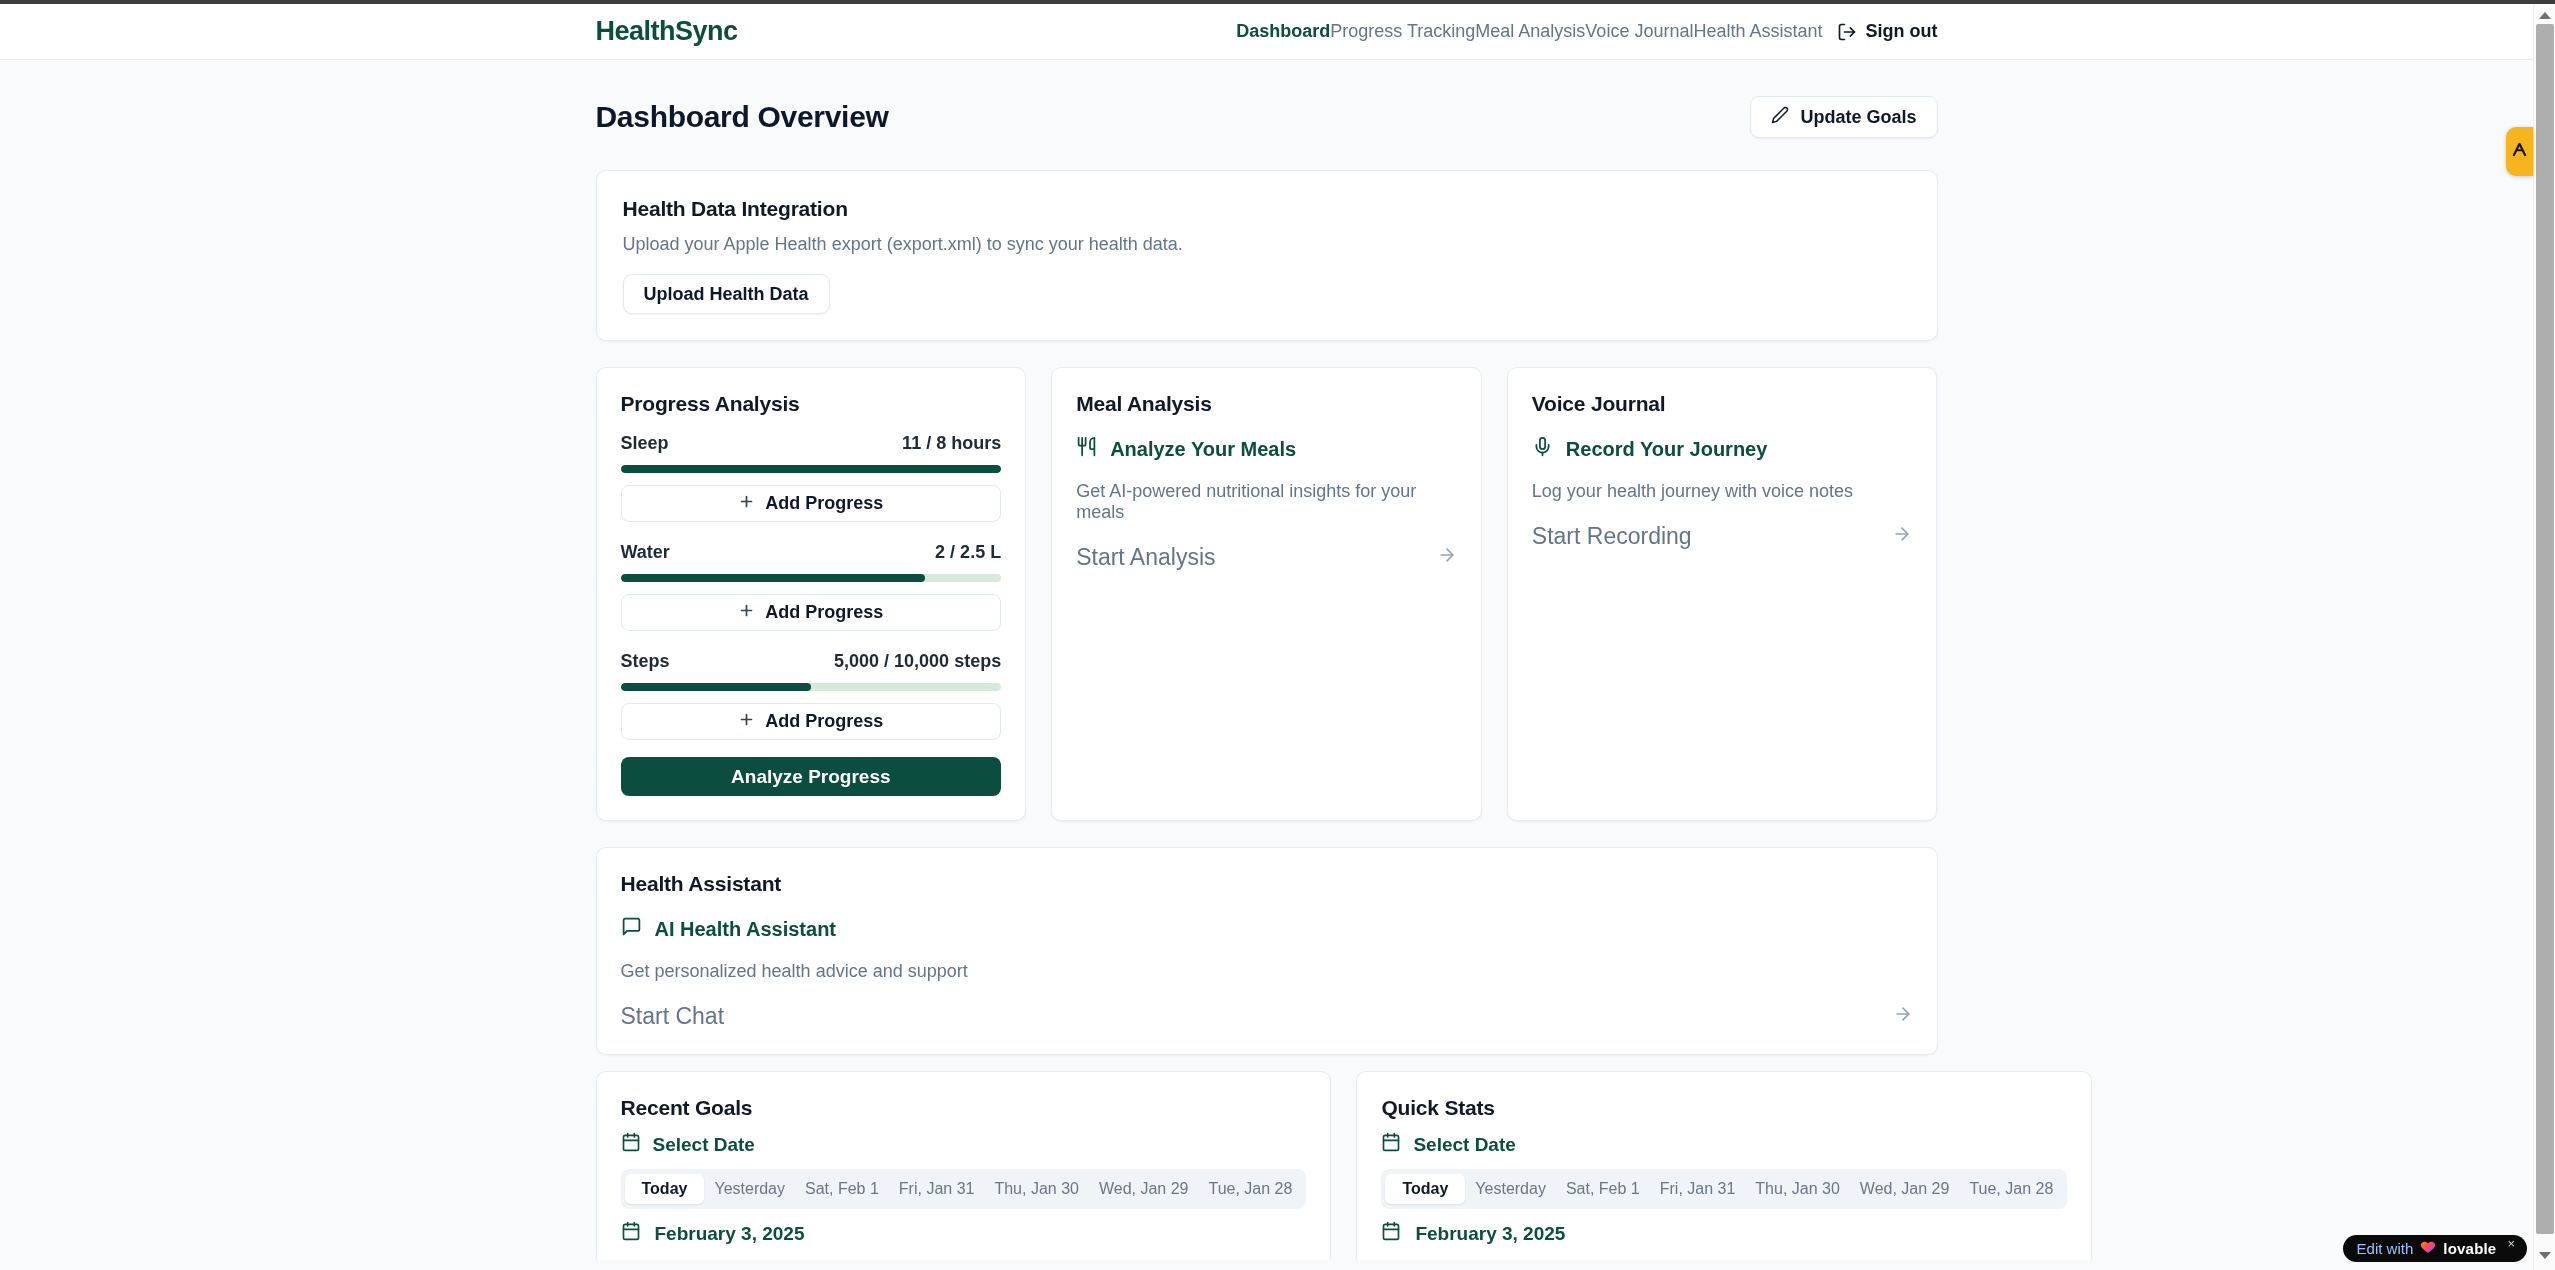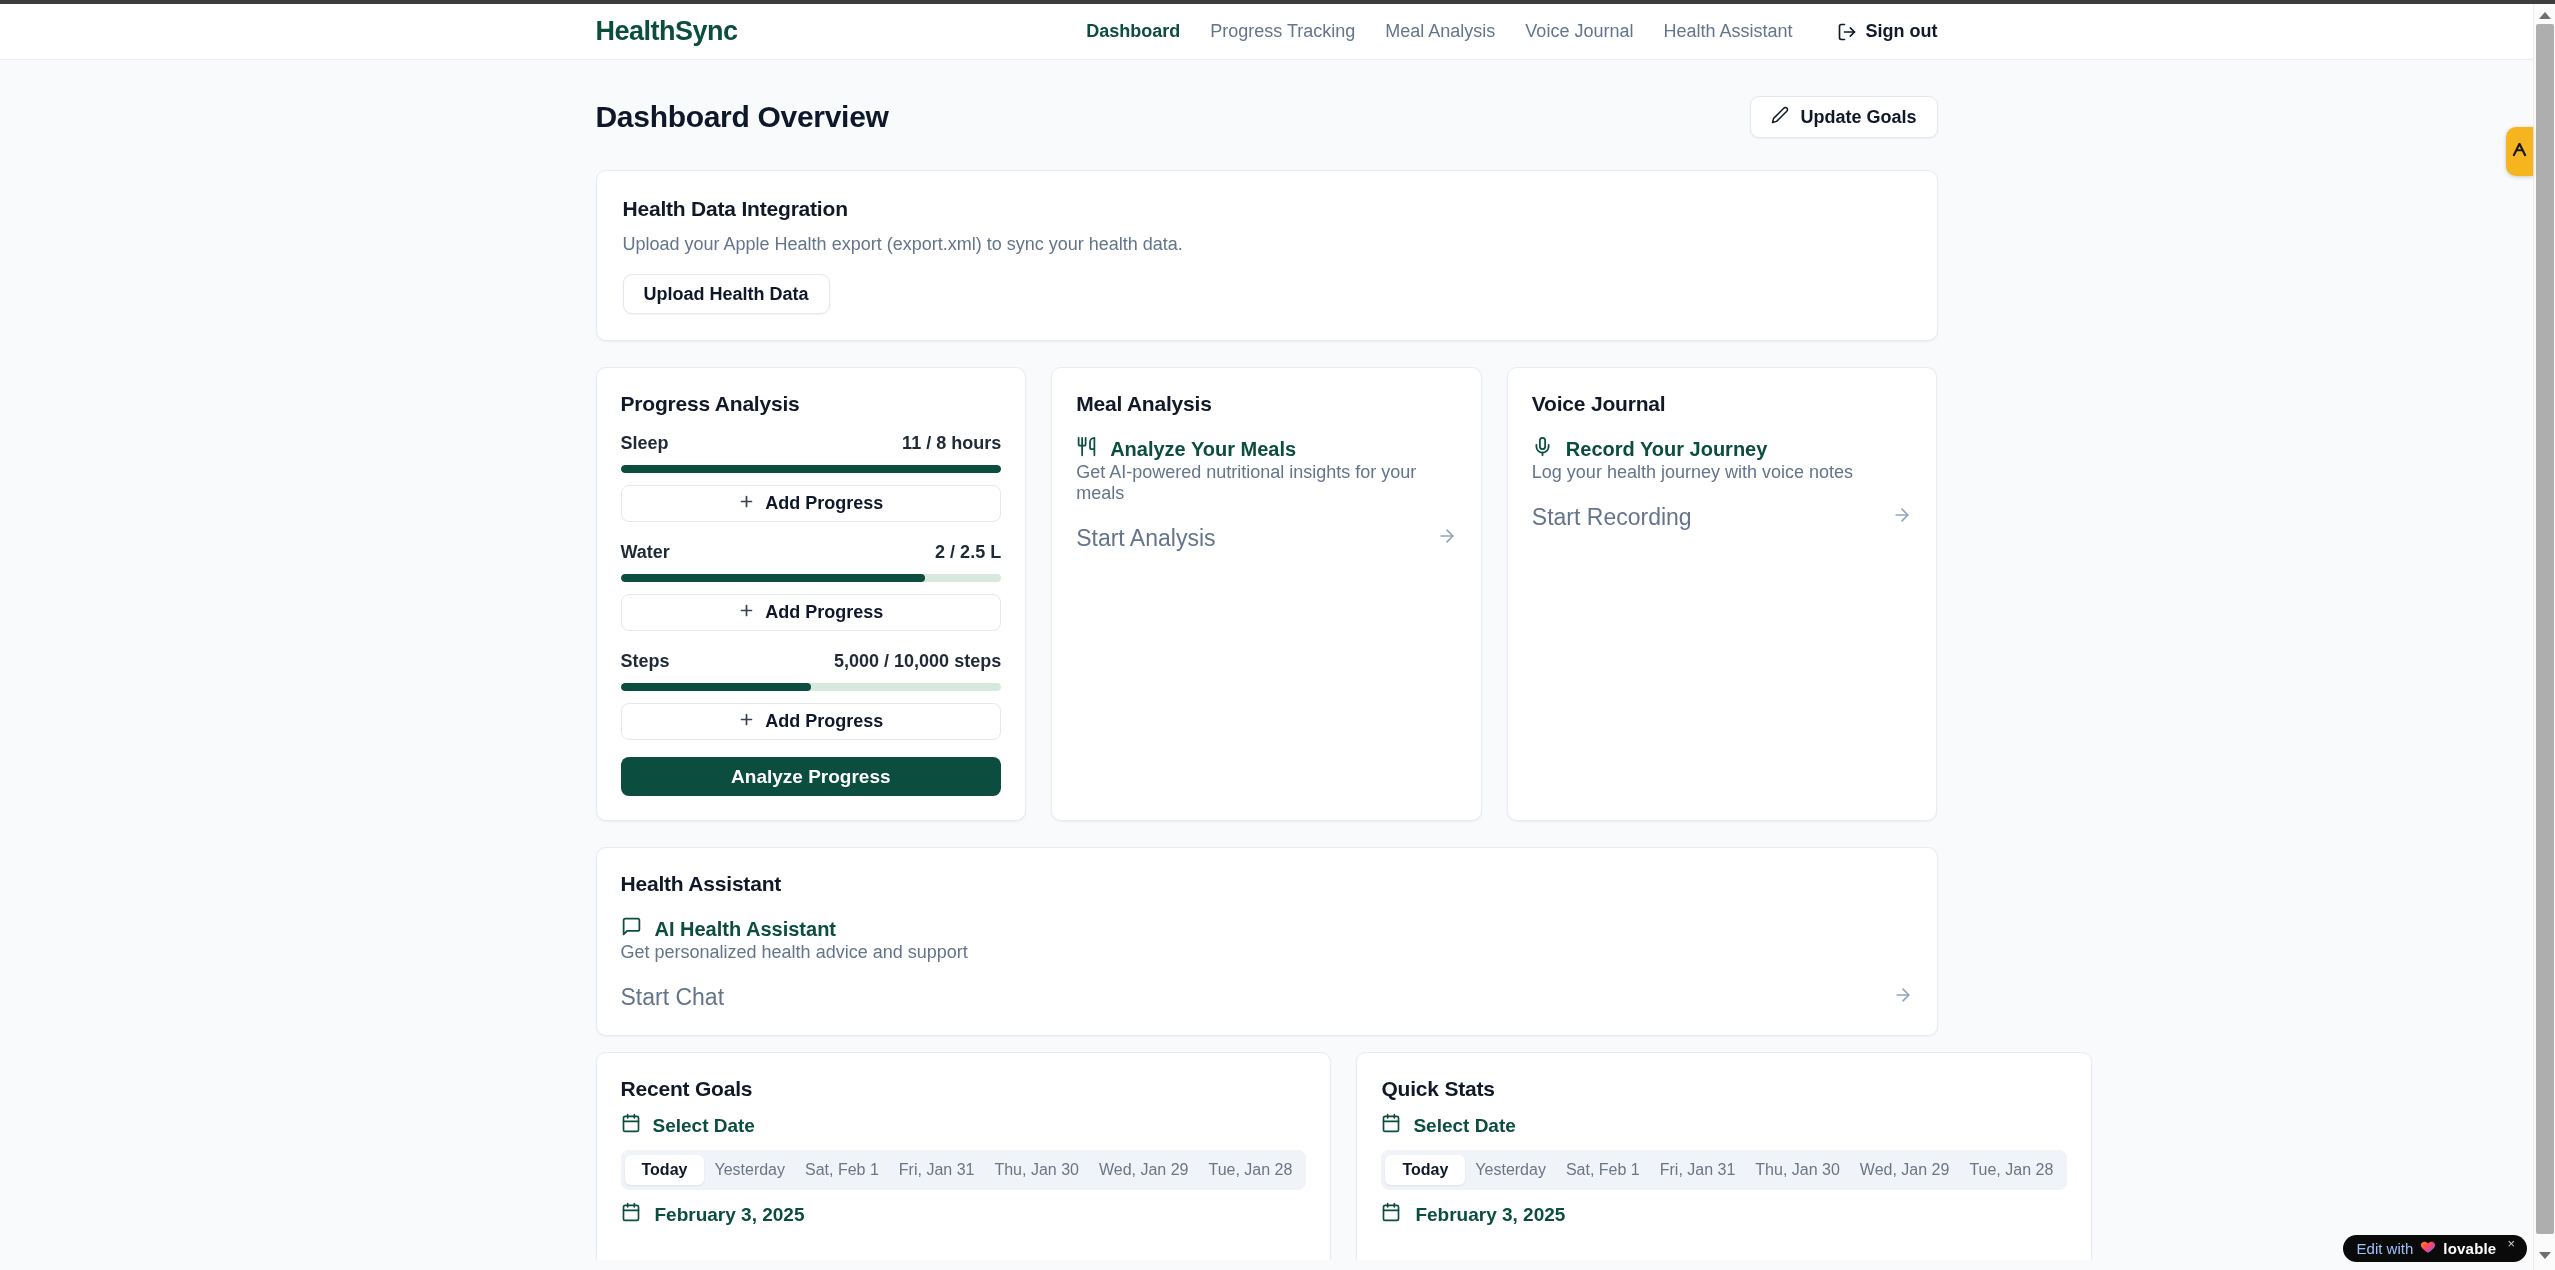--- a/index.html
+++ b/index.html
@@ -27,21 +27,21 @@
   .tri-down{width:0;height:0;border-left:6px solid transparent;border-right:6px solid transparent;border-top:7px solid #6f6f6f}
   .sb-thumb{position:absolute;top:20px;left:2px;width:18px;height:1210px;background:#aeaeae;border-radius:2px}
 
   
   .app{position:absolute;top:4px;left:0;width:2533px;height:1266px;overflow:hidden;background:var(--page-bg)}
   .container{width:1342px;margin:0 auto}
 
   header{background:#fff;height:56px;border-bottom:1px solid #e9edf3}
   .header-inner{height:100%;display:flex;align-items:center;justify-content:space-between}
   .logo{font-size:27px;font-weight:800;color:var(--green);letter-spacing:-.5px}
-  nav{display:flex;align-items:center;gap:30px}
+  nav{display:flex;align-items:center;}
   .nav-item{font-size:18px;color:var(--muted);font-weight:500;cursor:pointer}
   .nav-item.active{color:var(--green);font-weight:700}
   .signout{display:flex;align-items:center;gap:9px;margin-left:14px;font-size:18px;font-weight:700;color:#111827;cursor:pointer}
   .signout svg{display:block}
 
   main{height:1200px;overflow:hidden}
   .page-head{margin-top:36px;display:flex;align-items:center;justify-content:space-between}
   .page-title{font-size:30px;font-weight:800;color:var(--dark);letter-spacing:-.3px}
 
   .btn-outline{display:inline-flex;align-items:center;justify-content:center;gap:11px;background:#fff;
@@ -65,21 +65,21 @@
   .bar{margin-top:11px;height:8px;background:var(--track);border-radius:99px;overflow:hidden}
   .bar-fill{height:100%;background:var(--green);border-radius:99px}
   .btn-add{margin-top:12px;width:100%;height:37px;display:flex;align-items:center;justify-content:center;gap:10px;
     background:#fff;border:1px solid #e2e8f0;border-radius:8px;font-size:18px;font-weight:600;color:var(--dark);
     cursor:pointer}
   .metric + .metric{margin-top:20px}
   .btn-analyze{margin-top:17px;width:100%;height:39px;display:flex;align-items:center;justify-content:center;
     background:var(--green);color:#fff;border:none;border-radius:8px;font-size:19px;font-weight:700;cursor:pointer}
 
   .feature-heading{margin-top:20px;display:flex;align-items:center;gap:13px;font-size:20px;font-weight:700;color:var(--green);cursor:pointer}
-  .feature-desc{font-size:18px;color:var(--muted)}
+  .feature-desc{margin-top:19px;font-size:18px;color:var(--muted)}
   .feature-action{margin-top:21px;display:flex;align-items:center;justify-content:space-between;font-size:23px;color:var(--muted);cursor:pointer}
   .feature-action svg{color:#94a3b8}
 
   .assistant{margin-top:26px;padding:24px}
 
   .grid2{margin-top:16px;display:grid;grid-template-columns:repeat(2,1fr);gap:25px}
   .grid2 .card{padding:24px;height:300px}
 
   .select-date{margin-top:12px;display:flex;align-items:center;gap:12px;font-size:19px;font-weight:600;color:var(--green);cursor:pointer}
   .tabs{margin-top:12px;height:40px;background:#f0f3f7;border-radius:8px;padding:4px;display:flex;align-items:center;justify-content:space-between}

